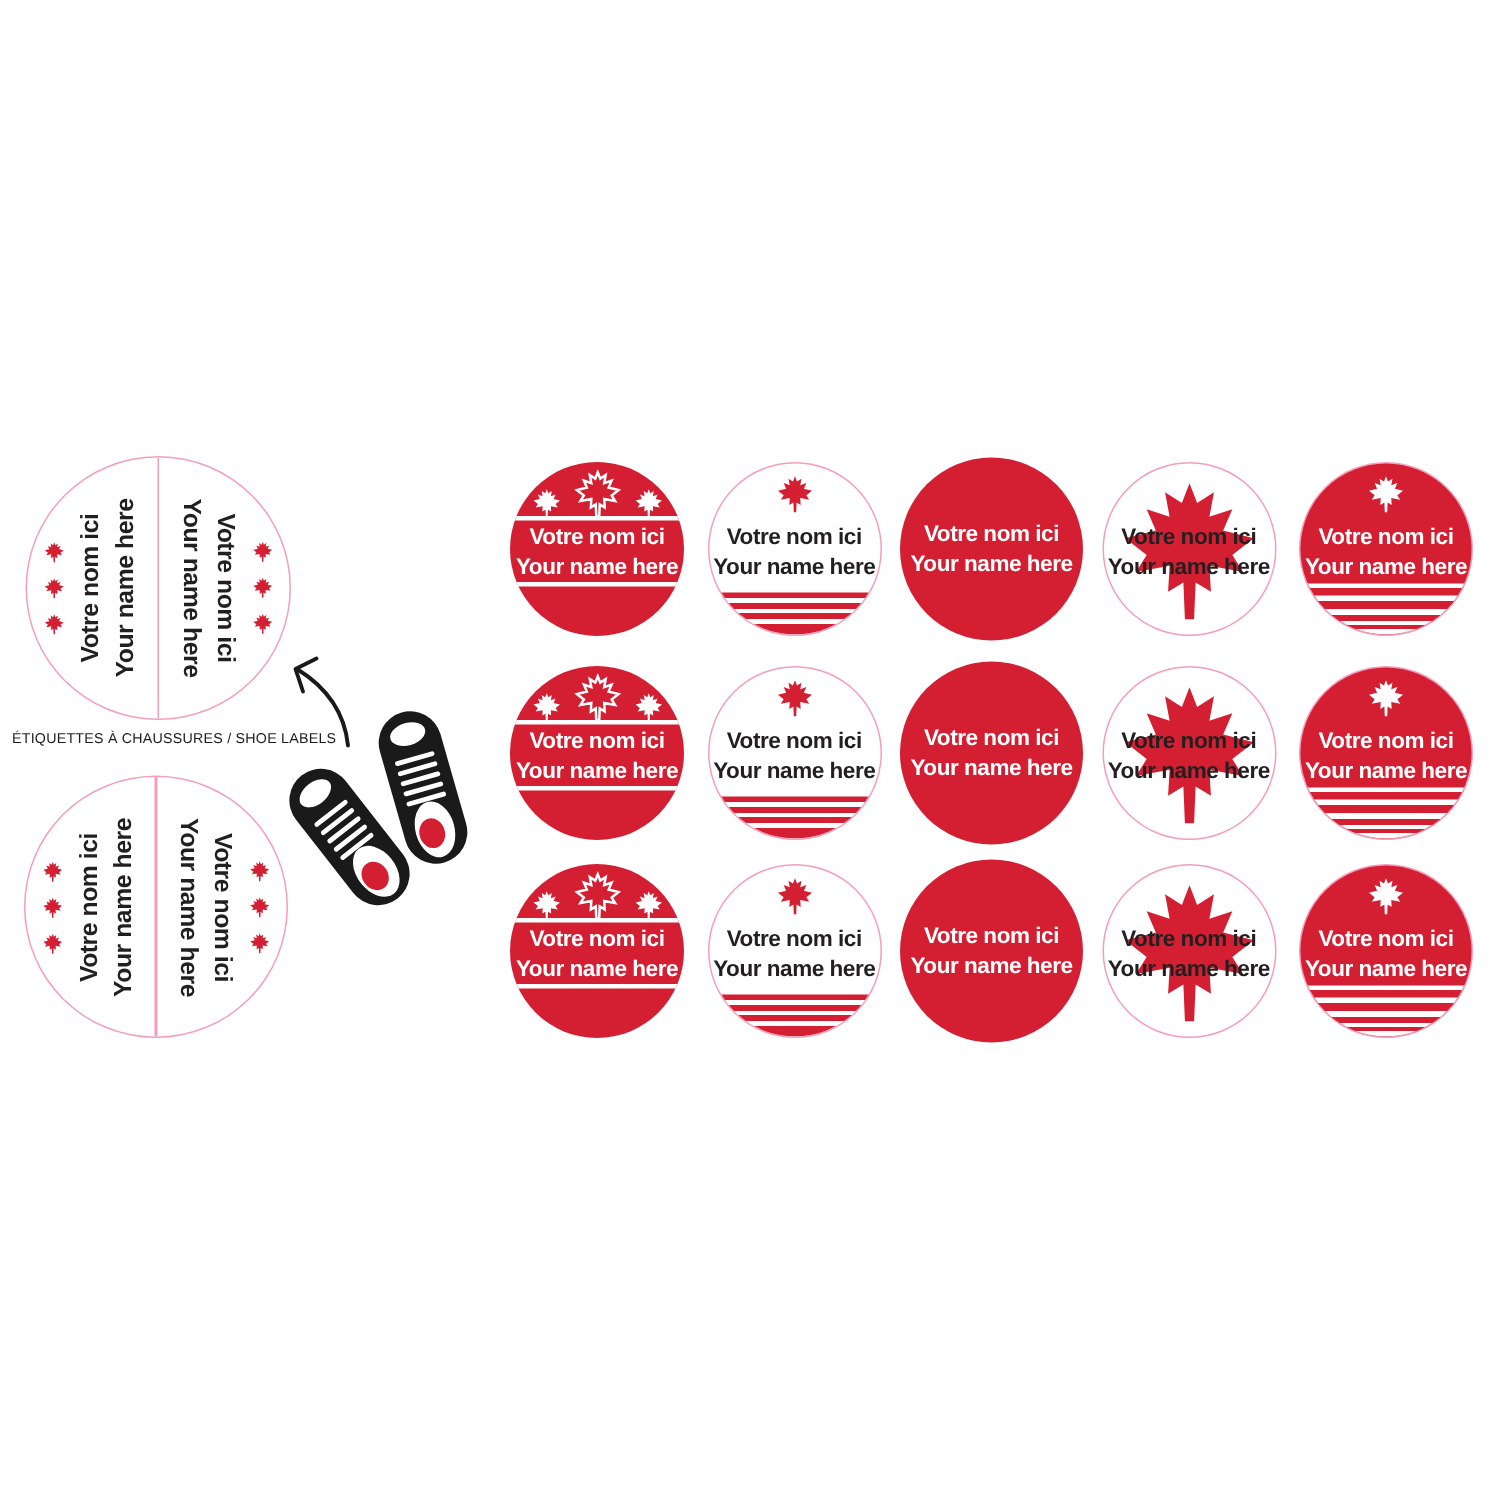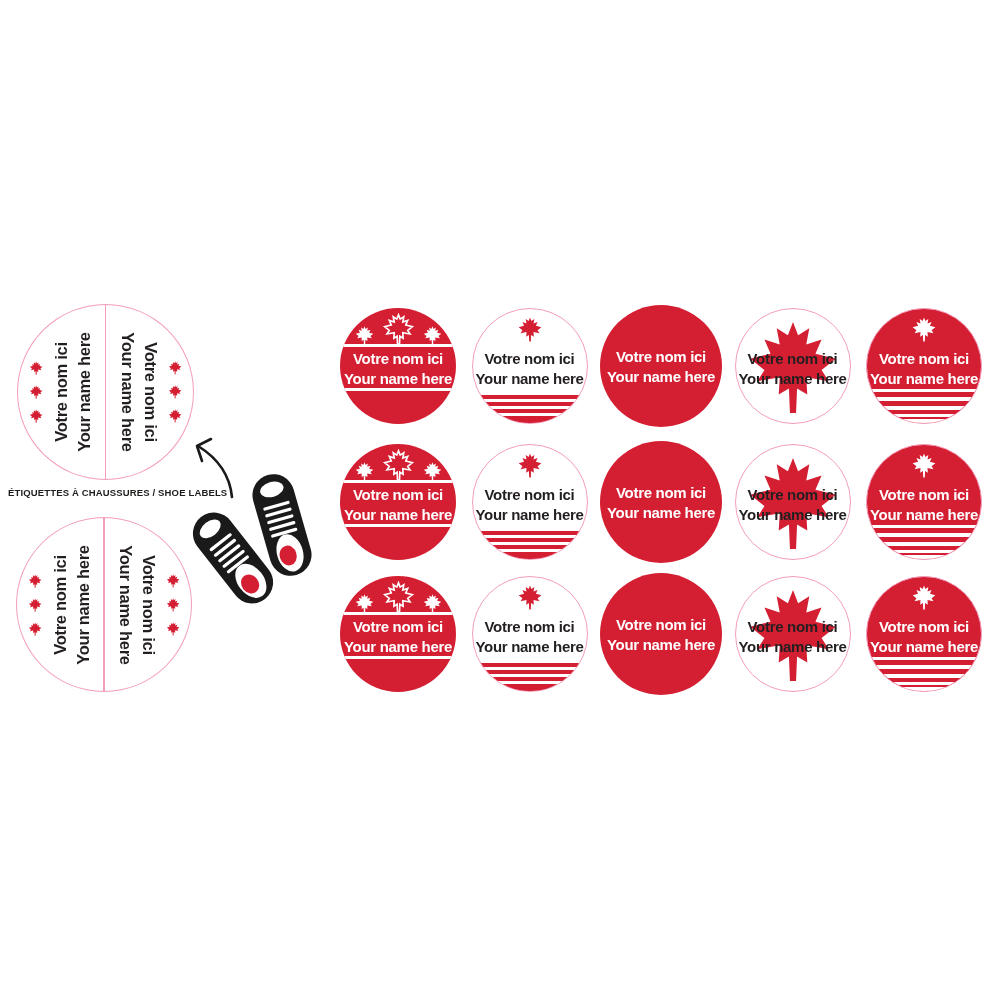--- a/index.html
+++ b/index.html
@@ -23,21 +23,21 @@
   .rot{display:flex;flex-direction:column;align-items:center;gap:2px;
     font-weight:700;font-size:16.5px;line-height:21px;color:var(--dark);
     letter-spacing:-.3px;white-space:nowrap;}
   .half.L .rot{transform:rotate(-90deg);}
   .half.R .rot{transform:rotate(90deg);}
   .leafrow{display:flex;gap:9px;margin-bottom:5px;}
   .leafrow svg{width:15px;height:15px;}
   .half.L .leafrow svg{transform:rotate(90deg);}
   .half.R .leafrow svg{transform:rotate(-90deg);}
 
-  .caption{position:absolute;left:8px;top:487px;font-size:9.5px;font-weight:700;
+  .caption{position:absolute;left:8px;top:487px;font-size:9.5px;font-weight:400;
     color:#1d1d1b;letter-spacing:.15px;white-space:nowrap;}
 
   .illus{position:absolute;left:185px;top:425px;width:140px;height:190px;}
 
   
   .sticker{position:absolute;border-radius:50%;overflow:hidden;}
   .bg-red{background:var(--red);}
   .bg-white{background:#fff;border:1px solid var(--pink);}
   .edge-pink{border:1px solid var(--pink);}
 

